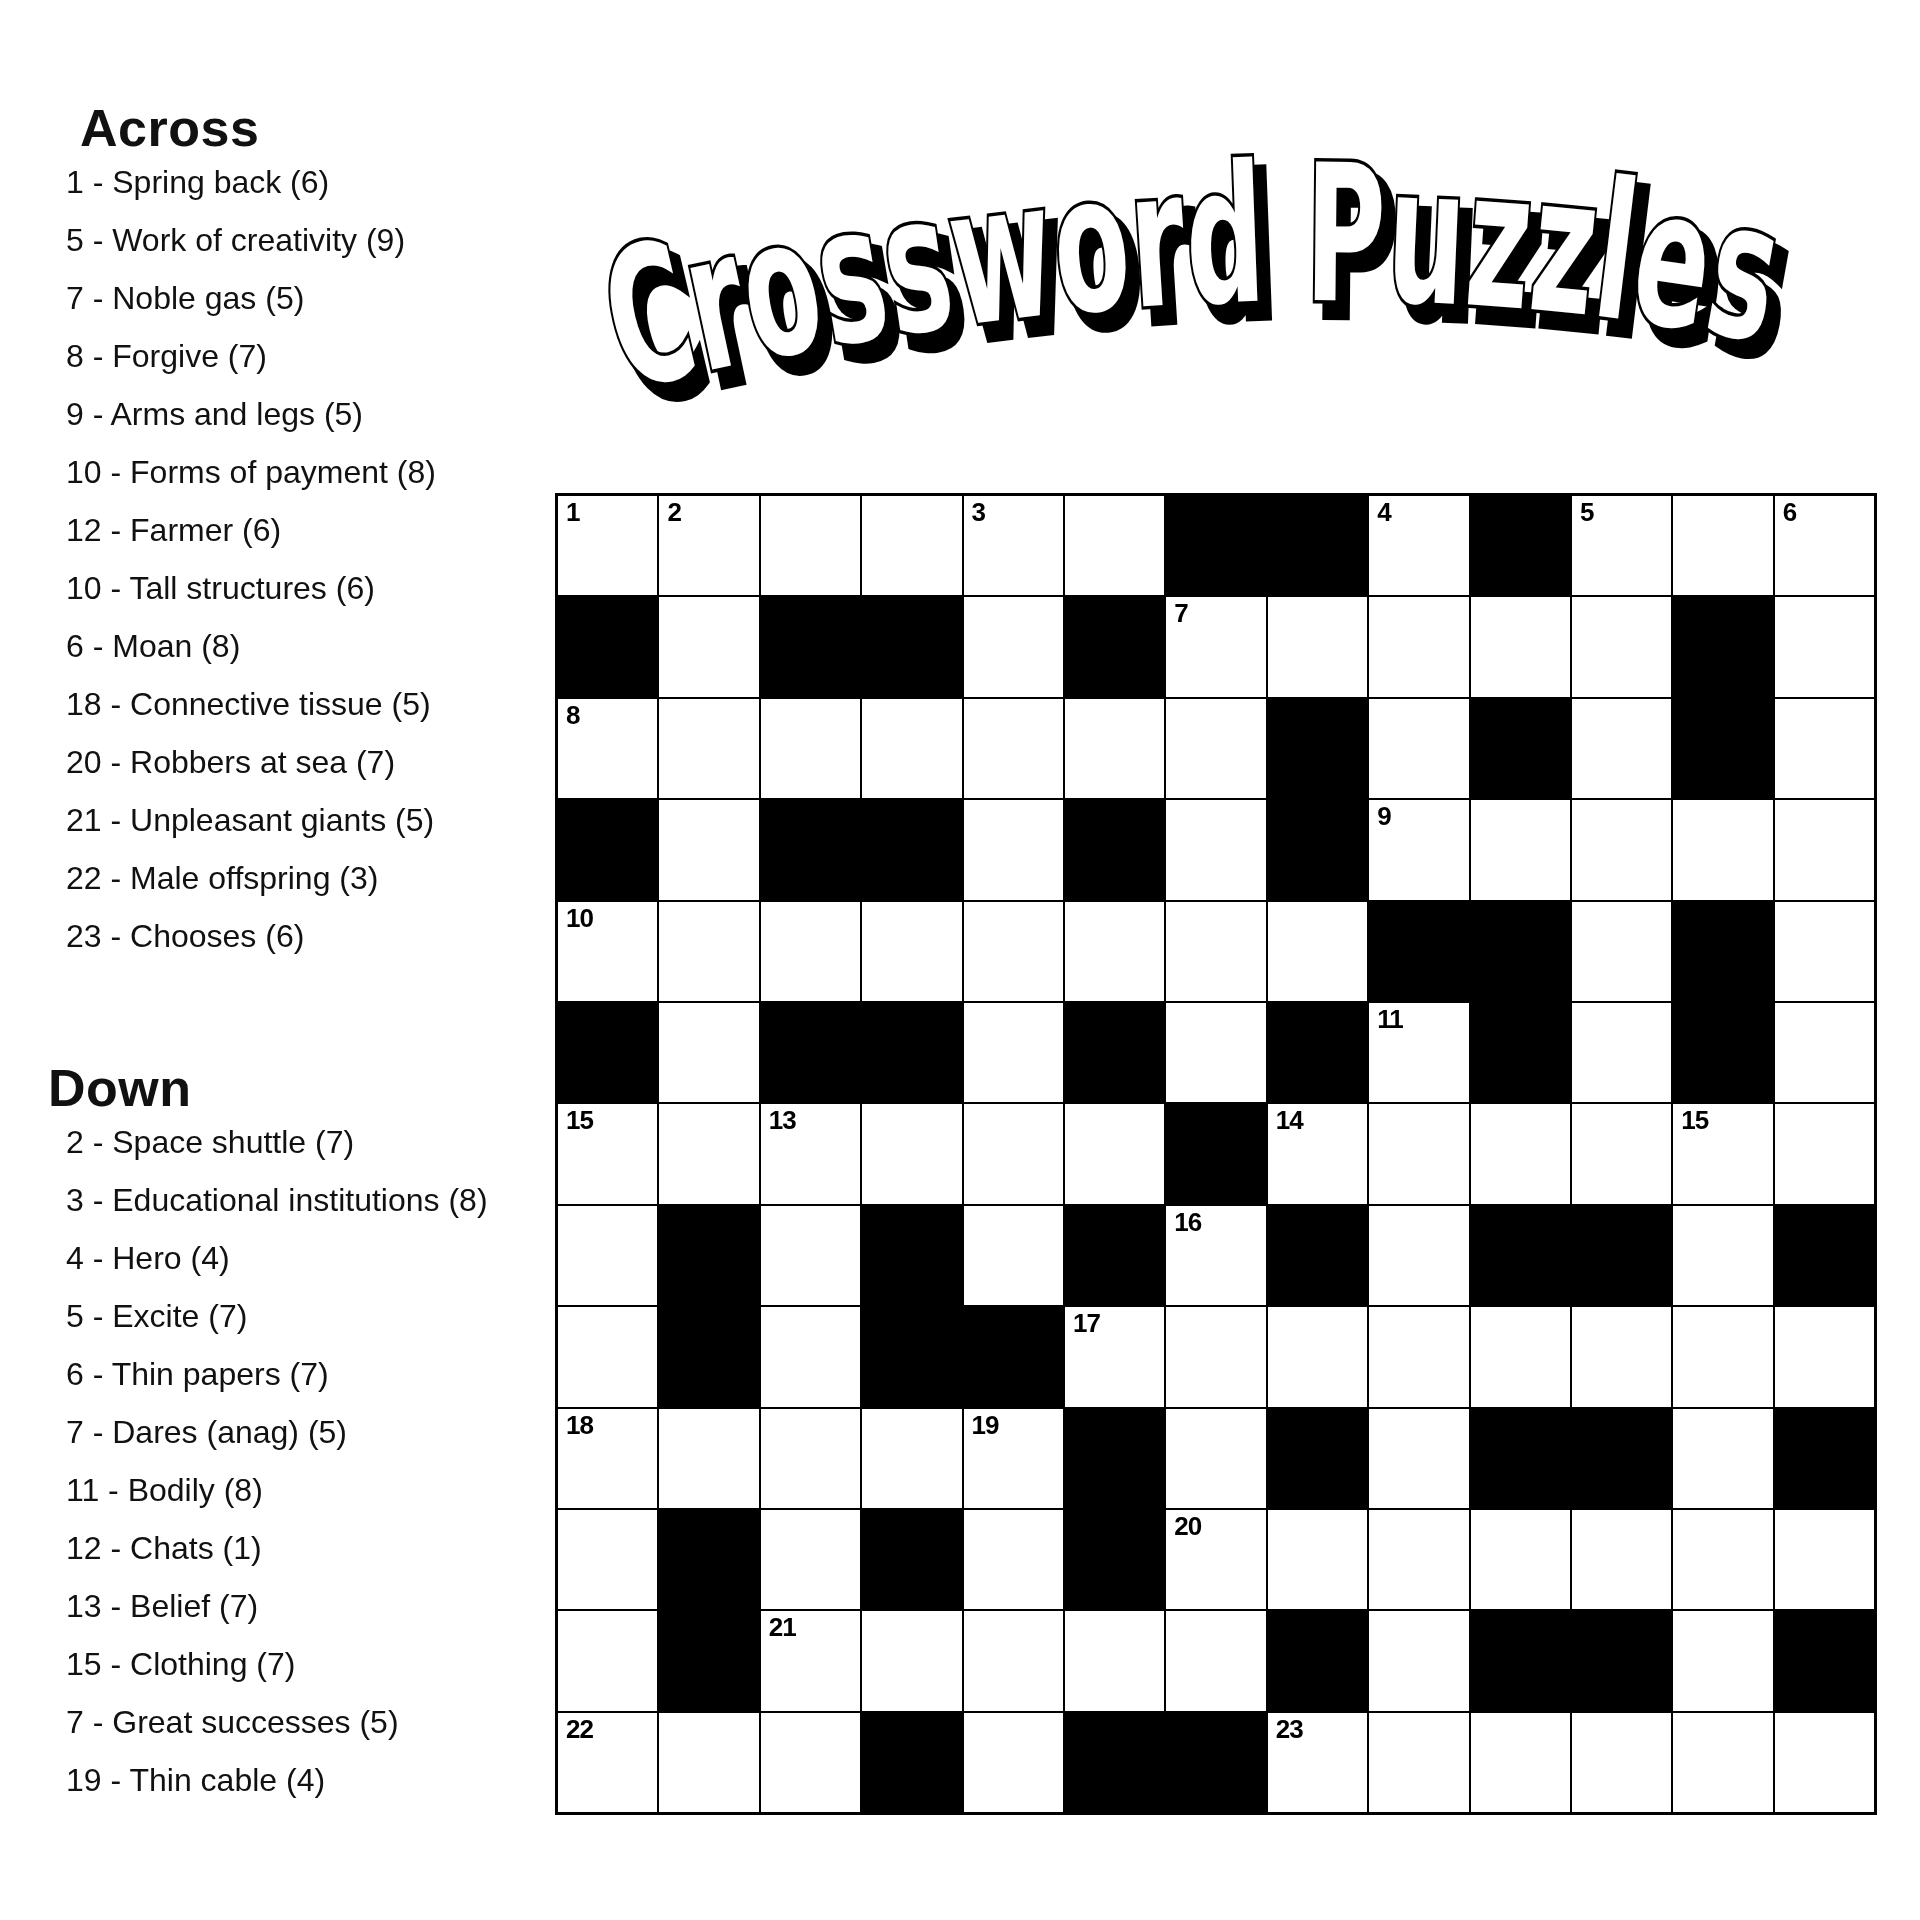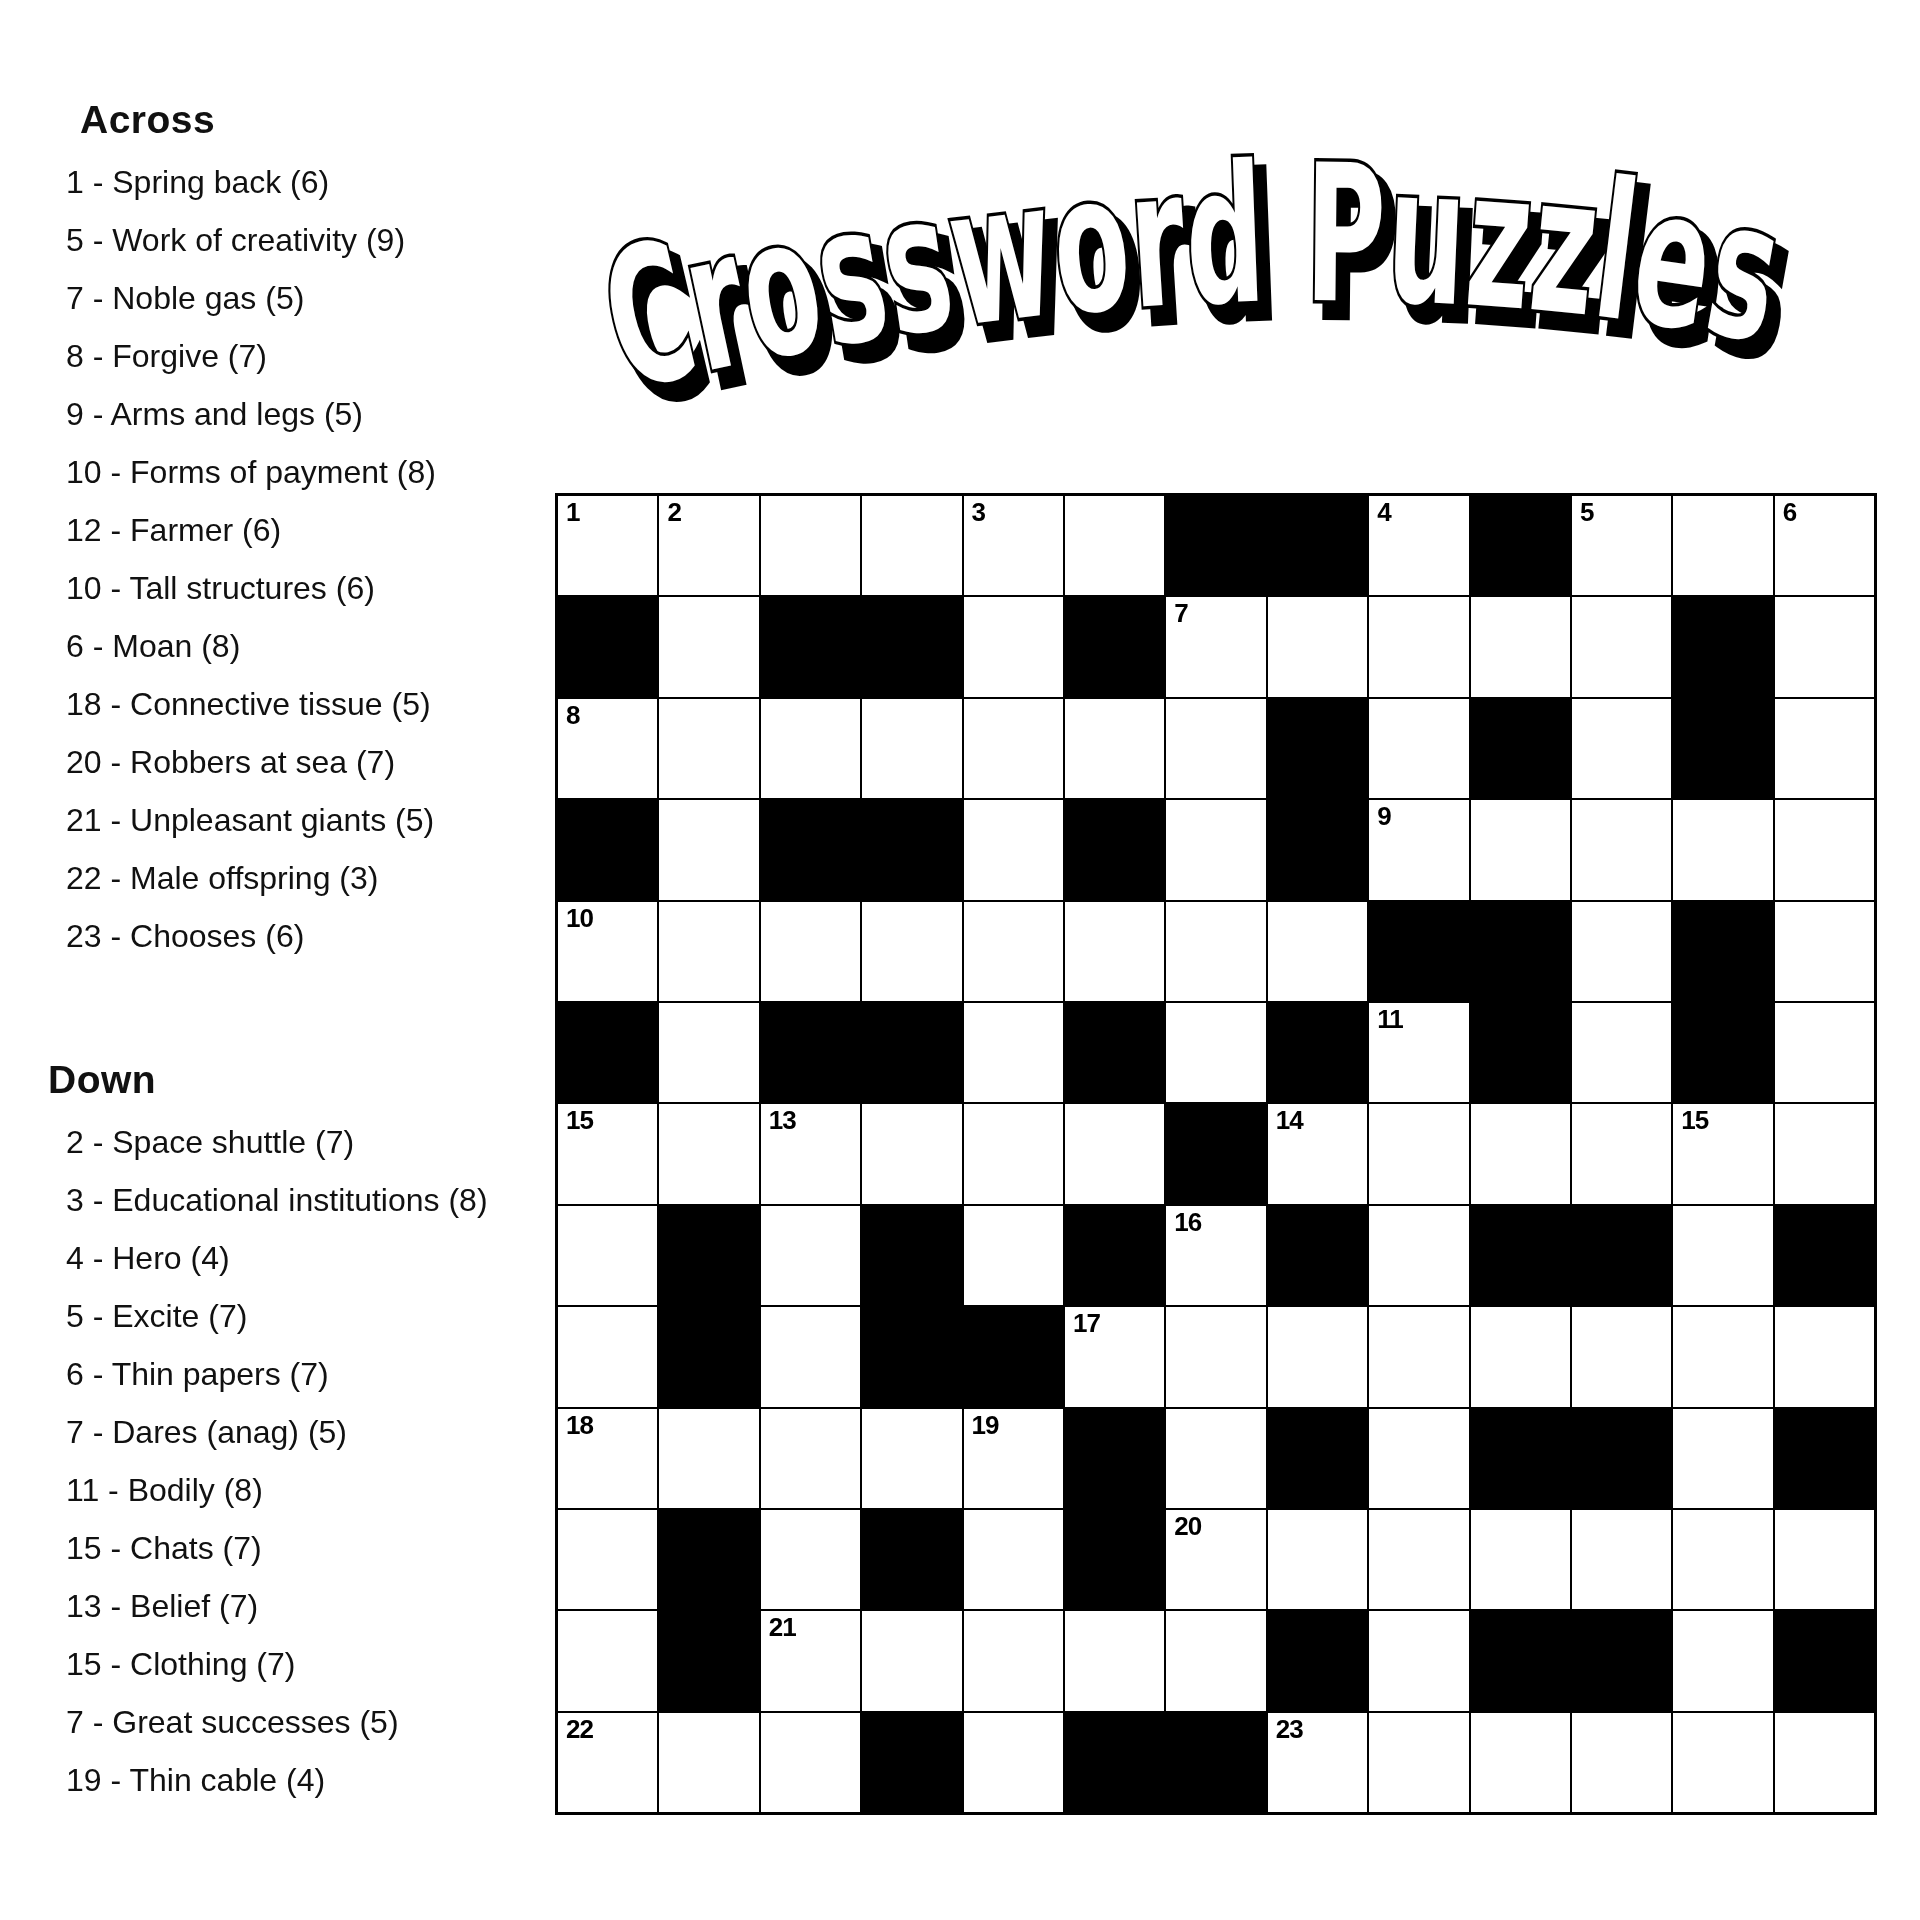--- a/index.html
+++ b/index.html
@@ -2,21 +2,21 @@
 <html><head>
 <meta charset="utf-8">
 <style>
   html,body{margin:0;padding:0;}
   body{
     width:1920px;height:1920px;position:relative;background:#ffffff;
     font-family:"Liberation Sans",sans-serif;color:#000;overflow:hidden;
   }
   
   .clues-heading{
-    position:absolute;margin:0;font-size:39px;font-weight:bold;color:#111;
+    position:absolute;margin:0;font-size:52px;font-weight:bold;color:#111;
     font-family:"Liberation Sans",sans-serif;letter-spacing:0.5px;
   }
   #across-heading{left:80px;top:98px;}
   #down-heading{left:48px;top:1058px;text-align:right;}
   .clue-list{
     position:absolute;list-style:none;margin:0;padding:0;
     font-size:32px;color:#111;white-space:nowrap;
   }
   #across-list{left:47px;top:166px;}
   #down-list{left:47px;top:1126px;}
@@ -69,21 +69,21 @@
 
 <h2 id="down-heading" class="clues-heading">Down</h2>
 <ol id="down-list" class="clue-list">
     <li>2 - Space shuttle (7)</li>
     <li>3 - Educational institutions (8)</li>
     <li>4 - Hero (4)</li>
     <li>5 - Excite (7)</li>
     <li>6 - Thin papers (7)</li>
     <li>7 - Dares (anag) (5)</li>
     <li>11 - Bodily (8)</li>
-    <li>15 - Chats (7)</li>
+    <li>12 - Chats (1)</li>
     <li>13 - Belief (7)</li>
     <li>15 - Clothing (7)</li>
     <li>7 - Great successes (5)</li>
     <li>19 - Thin cable (4)</li>
   </ol>
 
 <svg id="title-svg" viewBox="0 0 1200 330" xmlns="http://www.w3.org/2000/svg">
   <defs>
     <path id="arc-main" d="M 20 262 Q 640 108 1180 218" fill="none"></path>
     <path id="arc-shadow" d="M 31 276 Q 651 122 1191 232" fill="none"></path>

